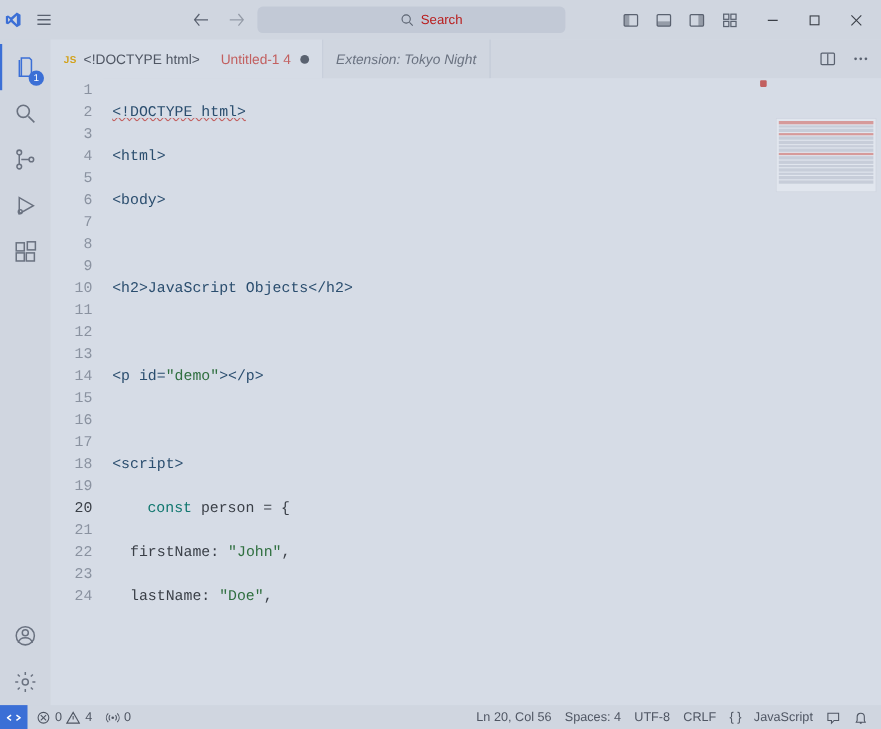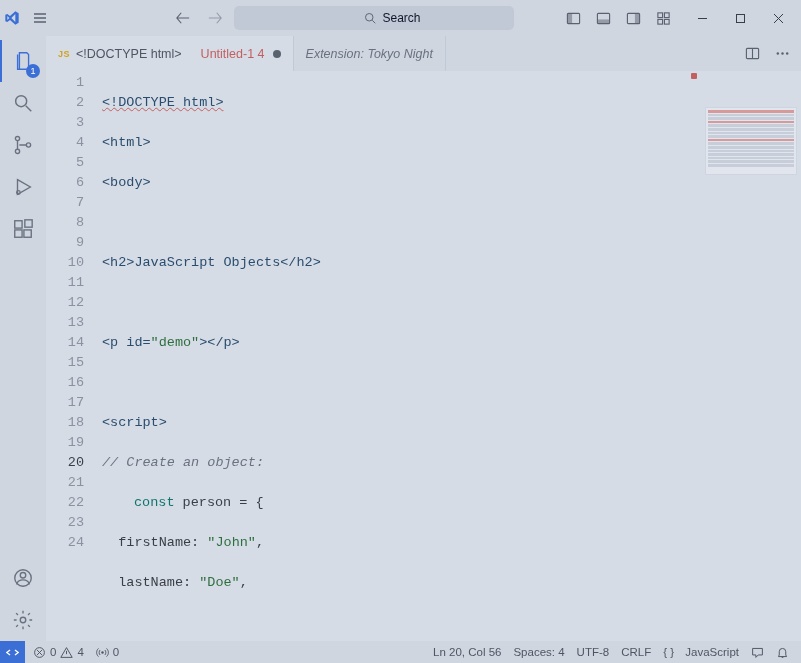--- a/index.html
+++ b/index.html
@@ -16,21 +16,21 @@
     display: flex; align-items: center;
     background: #d0d6e0;
     padding: 0 4px;
   }
   .titlebar .vsicon { width: 28px; text-align: center; color: #3b6fd6; font-size: 16px; }
   .titlebar .menu-icon { width: 28px; text-align: center; color: #5a6270; font-size: 16px; cursor: pointer; }
   .titlebar .nav { margin-left: 110px; display: flex; align-items: center; gap: 6px; }
   .titlebar .nav-btn { width: 26px; height:26px; display:flex; align-items:center; justify-content:center; color:#5a6270; border-radius:4px; }
   .titlebar .search {
     flex: 0 0 280px; height: 24px; background:#c2c9d6; border-radius:5px;
-    display:flex; align-items:center; justify-content:center; color:#0f172a; font-size:12px;padding-left:37px;
+    display:flex; align-items:center; justify-content:center; color:#b91c1c; font-size:12px;padding-left:37px;
   }
   .titlebar .search .sicon { margin-right:6px; font-size:12px; }
   .titlebar .right-icons { margin-left:auto; display:flex; gap:2px; }
   .titlebar .right-icons .ic { width:28px; height:28px; display:flex; align-items:center; justify-content:center; color:#5a6270; }
   .titlebar .win-controls { display:flex; margin-left:6px; }
   .titlebar .win-controls .wc { width:38px; height:28px; display:flex; align-items:center; justify-content:center; color:#3a3f47; }
 
   .main { display:flex; height: calc(663px - 36px - 22px); }
   .activitybar {
     width: 46px; background:#d0d6e0; display:flex; flex-direction:column; align-items:center;
@@ -298,21 +298,20 @@
       <div class="codebody">
 <div class="line"><span class="tag err">&lt;!DOCTYPE html&gt;</span></div>
 <div class="line"><span class="tag">&lt;html&gt;</span></div>
 <div class="line"><span class="tag">&lt;body&gt;</span></div>
 <div class="line"></div>
 <div class="line"><span class="tag">&lt;h2&gt;JavaScript Objects&lt;/h2&gt;</span></div>
 <div class="line"></div>
 <div class="line"><span class="tag">&lt;p id=</span><span class="str">"demo"</span><span class="tag">&gt;&lt;/p&gt;</span></div>
 <div class="line"></div>
 <div class="line"><span class="tag">&lt;script&gt;</span></div>
-<div class="line"><span class="comment">// Create an object:</span></div>
 <div class="line"><span class="kw">const</span><span> person = {</span></div>
 <div class="line"><span>  firstName: </span><span class="str">"John"</span><span>,</span></div>
 <div class="line"><span>  lastName: </span><span class="str">"Doe"</span><span>,</span></div>
 
 
 
 
 
 
 

